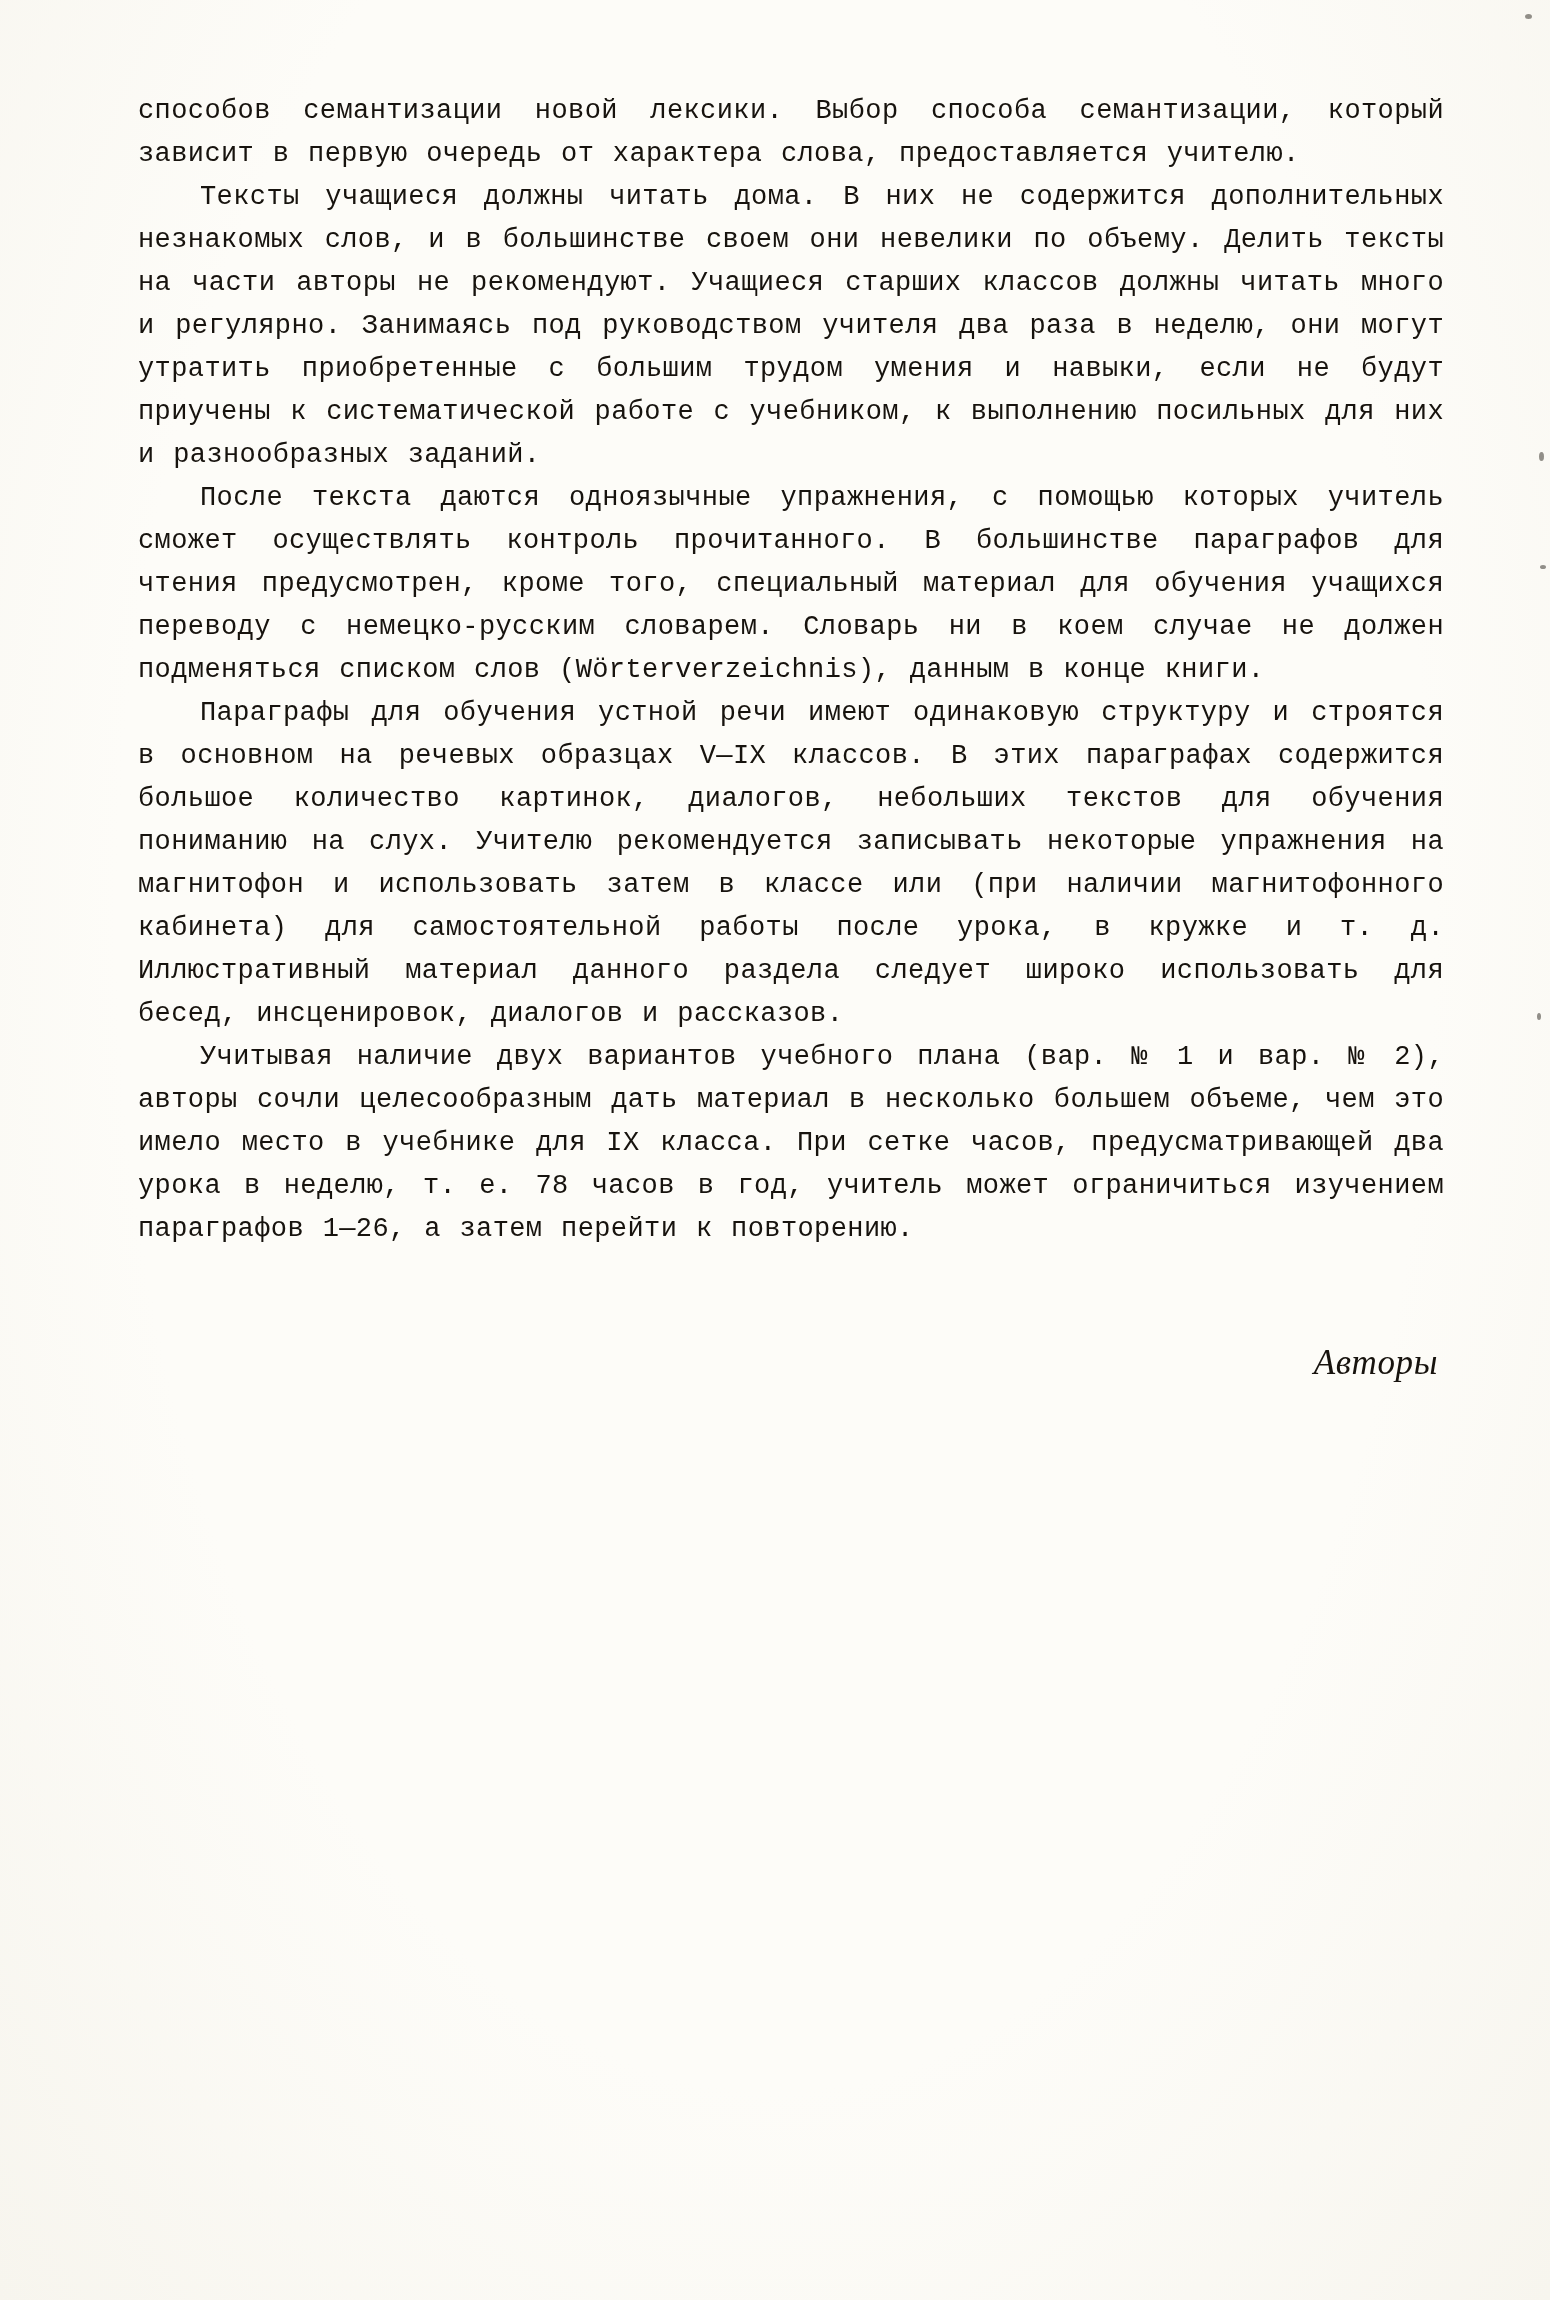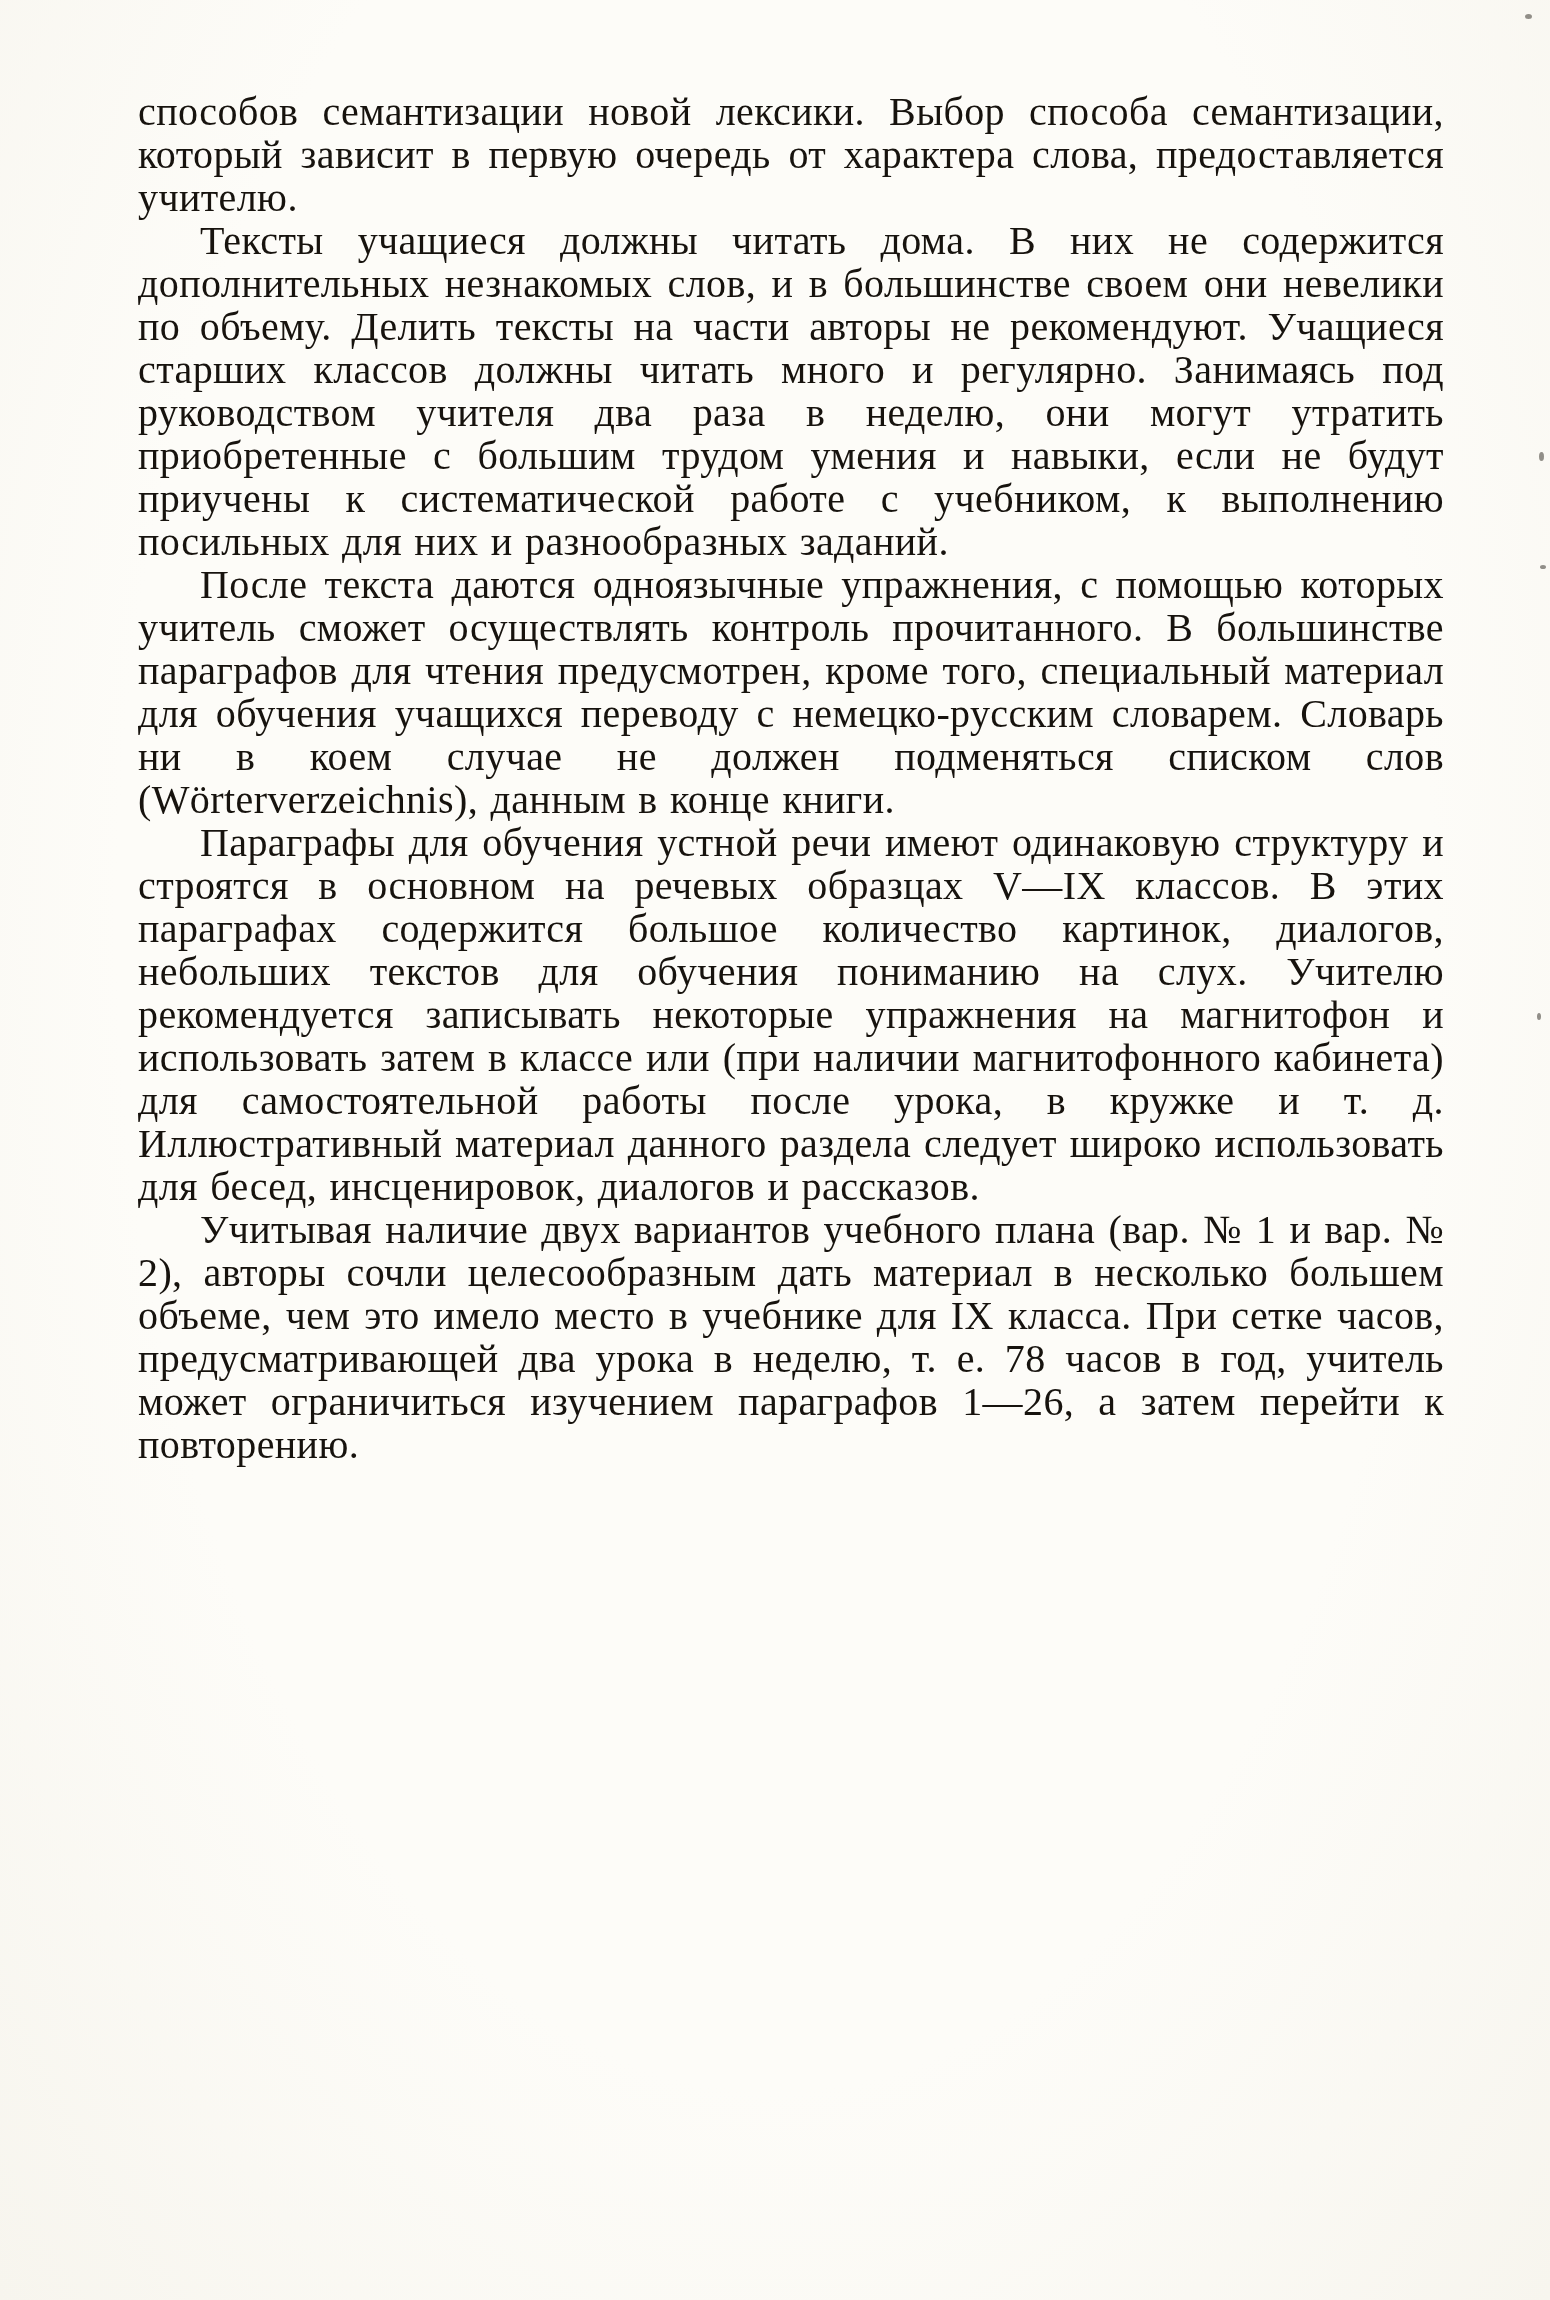--- a/index.html
+++ b/index.html
@@ -20,26 +20,27 @@
     height: 2300px;
     padding: 90px 106px 0 138px;
     background: radial-gradient(ellipse at 50% 40%, #fdfcf8 60%, #f7f5ee 100%);
     overflow: hidden;
   }
   .text-block {
     width: 100%;
   }
   .para {
     margin: 0;
-    font-size: 40px;
+    font-size: 27px;
     line-height: 43px;
     text-align: justify;
     letter-spacing: 0.4px;
     word-spacing: 2px;
     hyphens: auto;
+    font-family: Liberation Mono, monospace;
   }
   .para.indent {
     text-indent: 62px;
   }
   .signature {
     margin: 92px 6px 0 0;
     font-size: 35px;
     font-style: italic;
     text-align: right;
     letter-spacing: 0.6px;
@@ -58,19 +59,20 @@
 </head>
 <body>
 
 <div class="page">
   <div class="text-block">
     <p class="para">способов семантизации новой лексики. Выбор способа семантизации, который зависит в первую очередь от характера слова, предоставляется учителю.</p>
     <p class="para indent">Тексты учащиеся должны читать дома. В них не содержится дополнительных незнакомых слов, и в большинстве своем они невелики по объему. Делить тексты на части авторы не рекомендуют. Учащиеся старших классов должны читать много и регулярно. Занимаясь под руководством учителя два раза в неделю, они могут утратить приобретенные с большим трудом умения и навыки, если не будут приучены к систематической работе с учебником, к выполнению посильных для них и разнообразных заданий.</p>
     <p class="para indent">После текста даются одноязычные упражнения, с помощью которых учитель сможет осуществлять контроль прочитанного. В большинстве параграфов для чтения предусмотрен, кроме того, специальный материал для обучения учащихся переводу с немецко-русским словарем. Словарь ни в коем случае не должен подменяться списком слов (Wörterverzeichnis), данным в конце книги.</p>
     <p class="para indent">Параграфы для обучения устной речи имеют одинаковую структуру и строятся в основном на речевых образцах V—IX классов. В этих параграфах содержится большое количество картинок, диалогов, небольших текстов для обучения пониманию на слух. Учителю рекомендуется записывать некоторые упражнения на магнитофон и использовать затем в классе или (при наличии магнитофонного кабинета) для самостоятельной работы после урока, в кружке и т. д. Иллюстративный материал данного раздела следует широко использовать для бесед, инсценировок, диалогов и рассказов.</p>
     <p class="para indent">Учитывая наличие двух вариантов учебного плана (вар. № 1 и вар. № 2), авторы сочли целесообразным дать материал в несколько большем объеме, чем это имело место в учебнике для IX класса. При сетке часов, предусматривающей два урока в неделю, т. е. 78 часов в год, учитель может ограничиться изучением параграфов 1—26, а затем перейти к повторению.</p>
+    <p class="signature">Авторы</p>
   </div>
 
   <span class="speck s1"></span>
   <span class="speck s2"></span>
   <span class="speck s3"></span>
   <span class="speck s4"></span>
 </div>
 
 </body></html>

